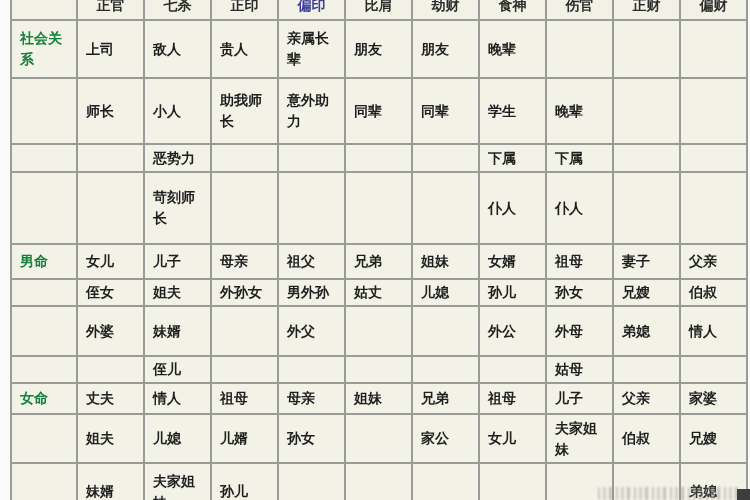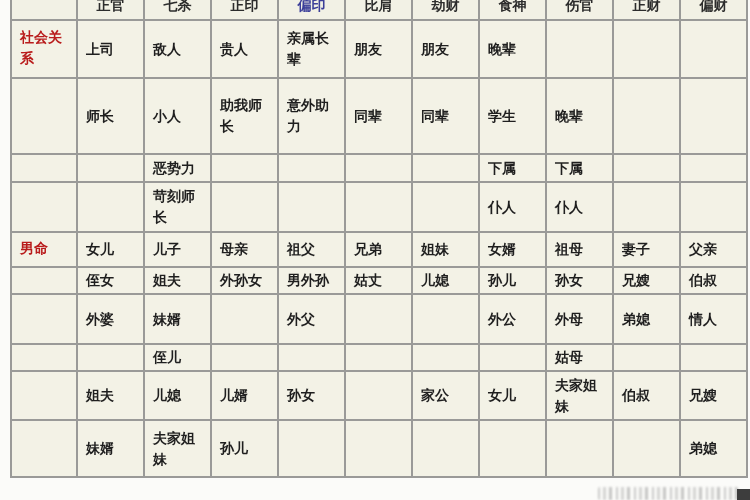--- a/index.html
+++ b/index.html
@@ -22,21 +22,21 @@
     vertical-align:middle;
     text-align:left;
     overflow:hidden;
     word-break:break-all;
   }
   .tengods th {
     height:24px; text-align:center; padding:2px 1px; color:#2c2c2c;
     background:#f2f1e5;
   }
   .tengods th.hdr-link { color:#3c3f99; }
-  .tengods td.rowlabel { color:#b91c1c;font-family:Liberation Mono, monospace; }
+  .tengods td.rowlabel { color:#15803d; }
   .watermark {
     position:absolute; left:598px; top:487px; width:140px; height:13px;
     opacity:0.5; filter:blur(1px); border-radius:2px;
     background:repeating-linear-gradient(90deg,
       #9b9b9b 0 2px, rgba(0,0,0,0) 2px 5px,
       #aeaeae 5px 8px, rgba(0,0,0,0) 8px 11px,
       #909090 11px 14px, rgba(0,0,0,0) 14px 18px);
   }
   .corner-mark {
     position:absolute; left:737px; top:489px; width:13px; height:11px;
@@ -83,21 +83,21 @@
           <td>敌人</td>
           <td>贵人</td>
           <td>亲属长辈</td>
           <td>朋友</td>
           <td>朋友</td>
           <td>晚辈</td>
           <td></td>
           <td></td>
           <td></td>
         </tr>
-        <tr style="height: 76px;">
+        <tr style="height: 66px;">
           <td class="rowlabel"></td>
           <td>师长</td>
           <td>小人</td>
           <td>助我师长</td>
           <td>意外助力</td>
           <td>同辈</td>
           <td>同辈</td>
           <td>学生</td>
           <td>晚辈</td>
           <td></td>
@@ -109,21 +109,21 @@
           <td>恶势力</td>
           <td></td>
           <td></td>
           <td></td>
           <td></td>
           <td>下属</td>
           <td>下属</td>
           <td></td>
           <td></td>
         </tr>
-        <tr style="height: 50px;">
+        <tr style="height: 72px;">
           <td class="rowlabel"></td>
           <td></td>
           <td>苛刻师长</td>
           <td></td>
           <td></td>
           <td></td>
           <td></td>
           <td>仆人</td>
           <td>仆人</td>
           <td></td>
@@ -174,20 +174,33 @@
           <td>侄儿</td>
           <td></td>
           <td></td>
           <td></td>
           <td></td>
           <td></td>
           <td>姑母</td>
           <td></td>
           <td></td>
         </tr>
+        <tr style="height: 31px;">
+          <td class="rowlabel">女命</td>
+          <td>丈夫</td>
+          <td>情人</td>
+          <td>祖母</td>
+          <td>母亲</td>
+          <td>姐妹</td>
+          <td>兄弟</td>
+          <td>祖母</td>
+          <td>儿子</td>
+          <td>父亲</td>
+          <td>家婆</td>
+        </tr>
         <tr style="height: 49px;">
           <td class="rowlabel"></td>
           <td>姐夫</td>
           <td>儿媳</td>
           <td>儿婿</td>
           <td>孙女</td>
           <td></td>
           <td>家公</td>
           <td>女儿</td>
           <td>夫家姐妹</td>

